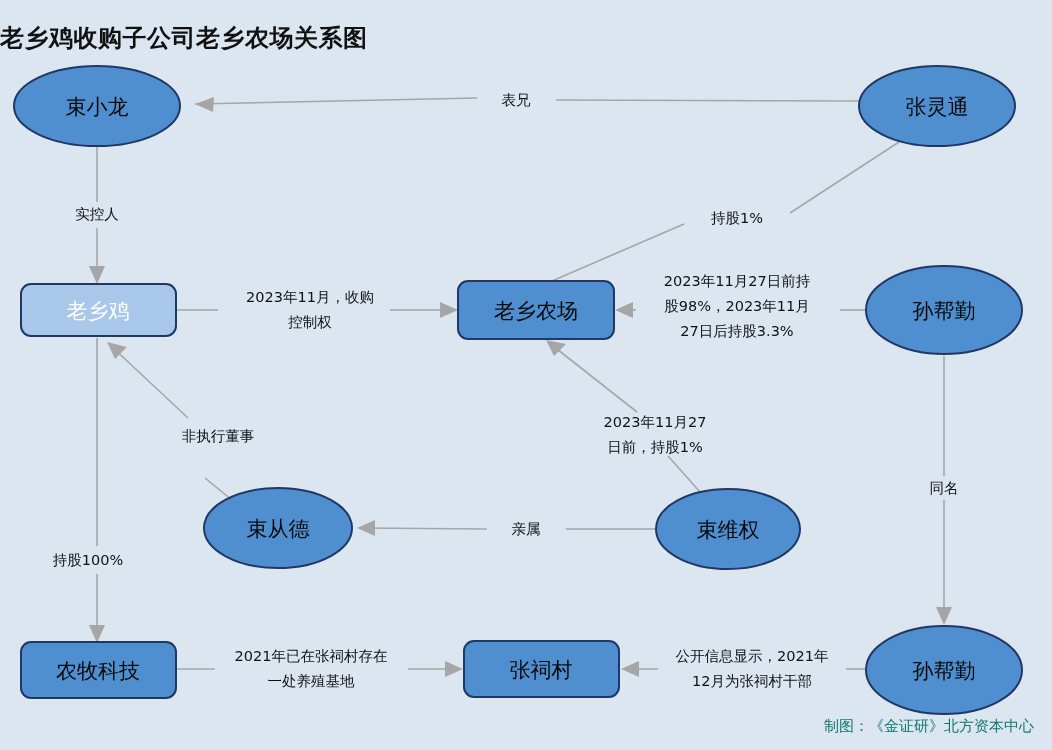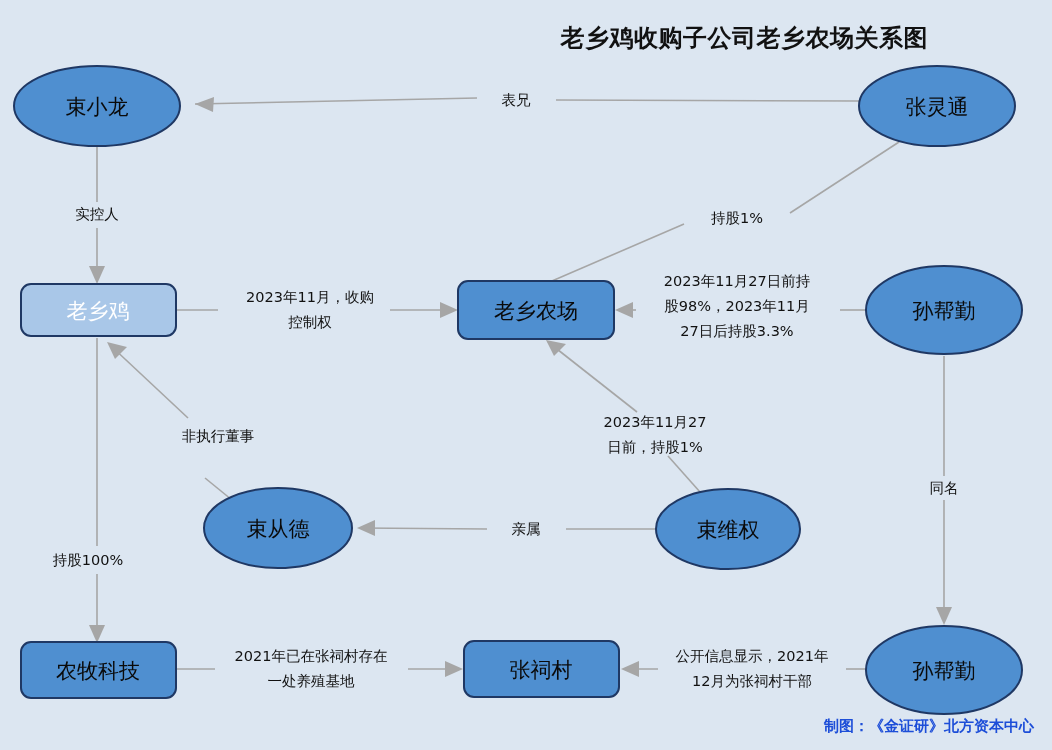--- a/index.html
+++ b/index.html
@@ -18,33 +18,32 @@
     position: relative;
     width: 1052px;
     height: 750px;
     background: #dce6f1;
   }
   #diagram-title {
     position: absolute;
     left: 0;
     top: 22px;
     width: 928px;
-    text-align: right;
+    text-align: left;
     font-size: 24px;
     font-weight: bold;
     color: #111111;
     letter-spacing: 0.5px;
   }
   #credit-line {
     position: absolute;
     right: 18px;
     bottom: 14px;
     font-size: 15px;
-    color: #1d4ed8;
-    font-weight: bold;
+    color: #0f766e;
   }
   svg#graph-canvas {
     position: absolute;
     left: 0;
     top: 0;
     width: 1052px;
     height: 750px;
   }
   .node-shape-ellipse {
     fill: #4f8fd0;

